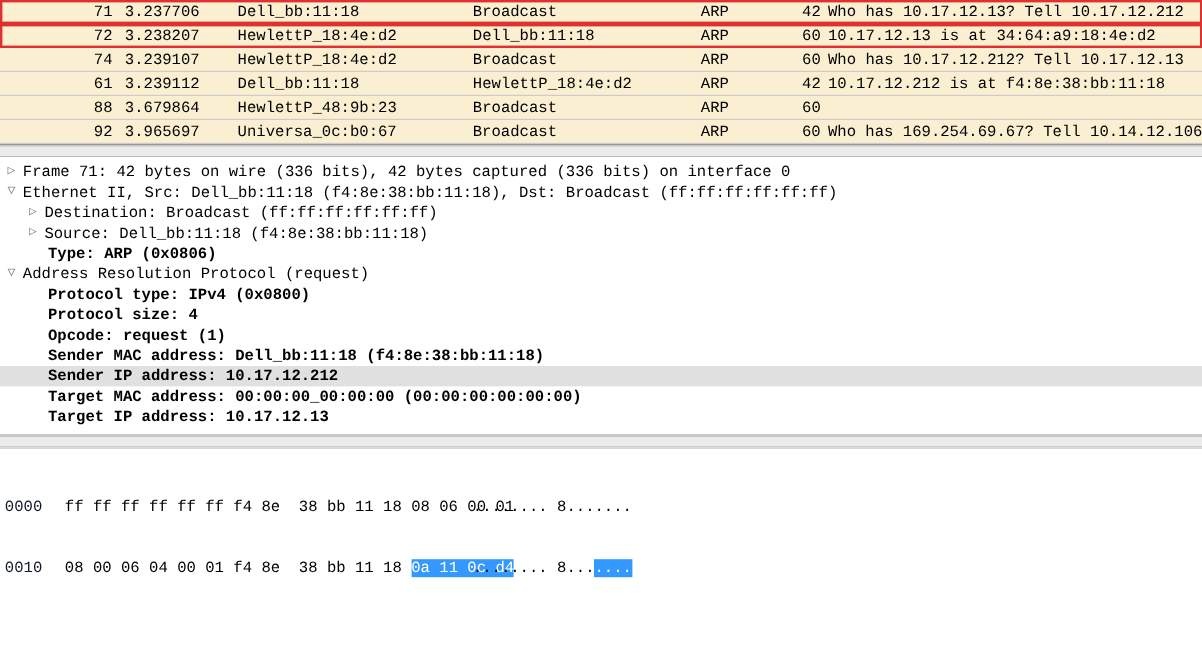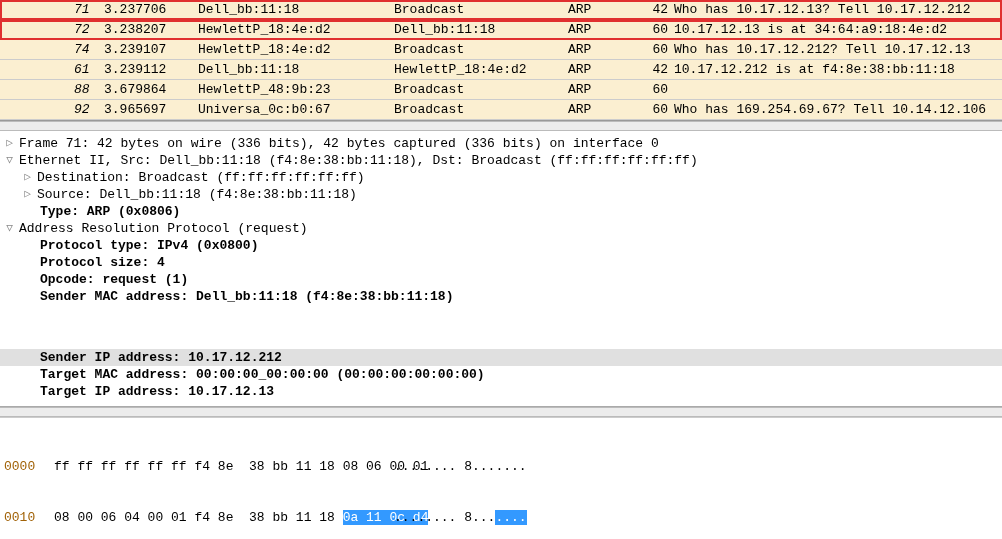--- a/index.html
+++ b/index.html
@@ -22,44 +22,43 @@
     background: #fbefd1;
     border-bottom: 1px solid #ccc;
     white-space: pre;
   }
   .packet-row.highlighted {
     outline: 2px solid #e03030;
     outline-offset: -2px;
     position: relative;
     z-index: 1;
   }
-  .col-no   { width: 30px; text-align: left; padding-right: 6px; margin-left: 74px; font-style: italic;}
+  .col-no   { width: 30px; text-align: center; padding-right: 6px; margin-left: 74px;}
   .col-time { width: 94px; }
   .col-src  { width: 196px; }
   .col-dst  { width: 174px; }
-  .col-proto{ width: 74px; }
+  .col-proto{ width: 74px; margin-left: 16px; }
   .col-len  { width: 30px; text-align: right; padding-right: 4px;}
   .col-info { flex: 1; padding-left: 2px;}
   .details-pane {
     background: #fff;
     padding: 4px 0 6px 0;
     line-height: 17px;
     border-bottom: 1px solid #aaa;
     font-family: "Courier New", Consolas, monospace;
   }
   .tree-line {
     display: flex;
     align-items: center;
     white-space: pre;
     padding-left: 4px;
     height: 17px;
   }
   .tree-line.selected {
     background: #e0e0e0;
-    margin-top: 44px;
   }
   .toggle {
     width: 11px;
     height: 11px;
     display: inline-flex;
     align-items: center;
     justify-content: center;
     font-size: 11px;
     color: #888;
     margin-right: 4px;
@@ -69,21 +68,21 @@
   .indent-2 { padding-left: 40px; font-weight: bold; }
   .hex-pane {
     background: #fff;
     padding: 6px 4px;
     line-height: 17px;
     white-space: pre;
     font-family: "Courier New", Consolas, monospace;
     border-top: 1px solid #ccc;
   }
   .hex-row { display: flex; height: 17px;}
-  .hex-offset { color: #a16207; width: 50px; }
+  .hex-offset { color: #0f172a; width: 50px; }
   .hex-bytes { width: 340px; }
   .hex-ascii { }
   .hl-hex {
     background: #3399ff;
     color: #fff;
     font-family: Liberation Mono, monospace;
   }
   .spacer-bar {
     height: 10px;
     background: #ececec;

